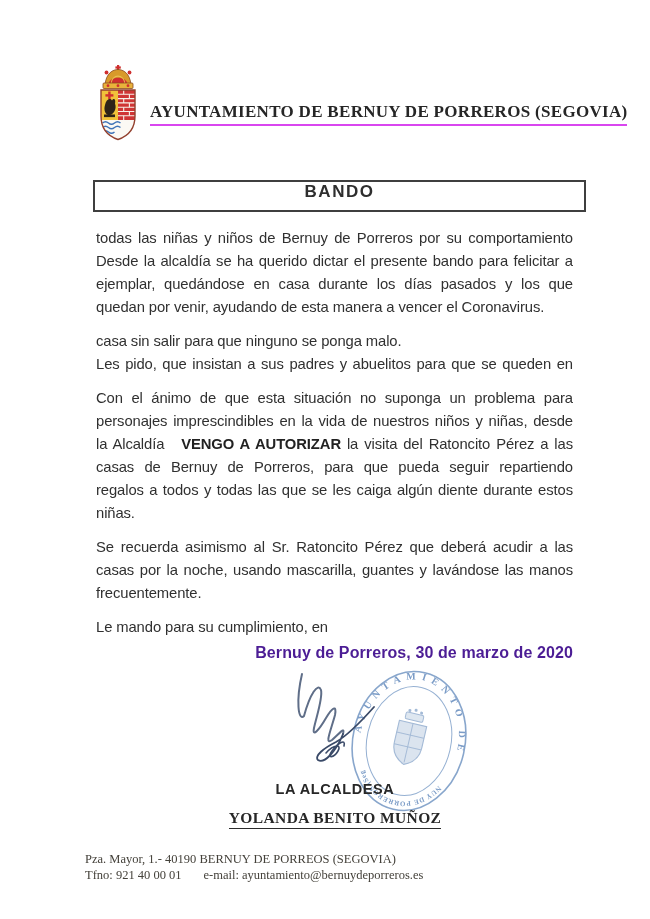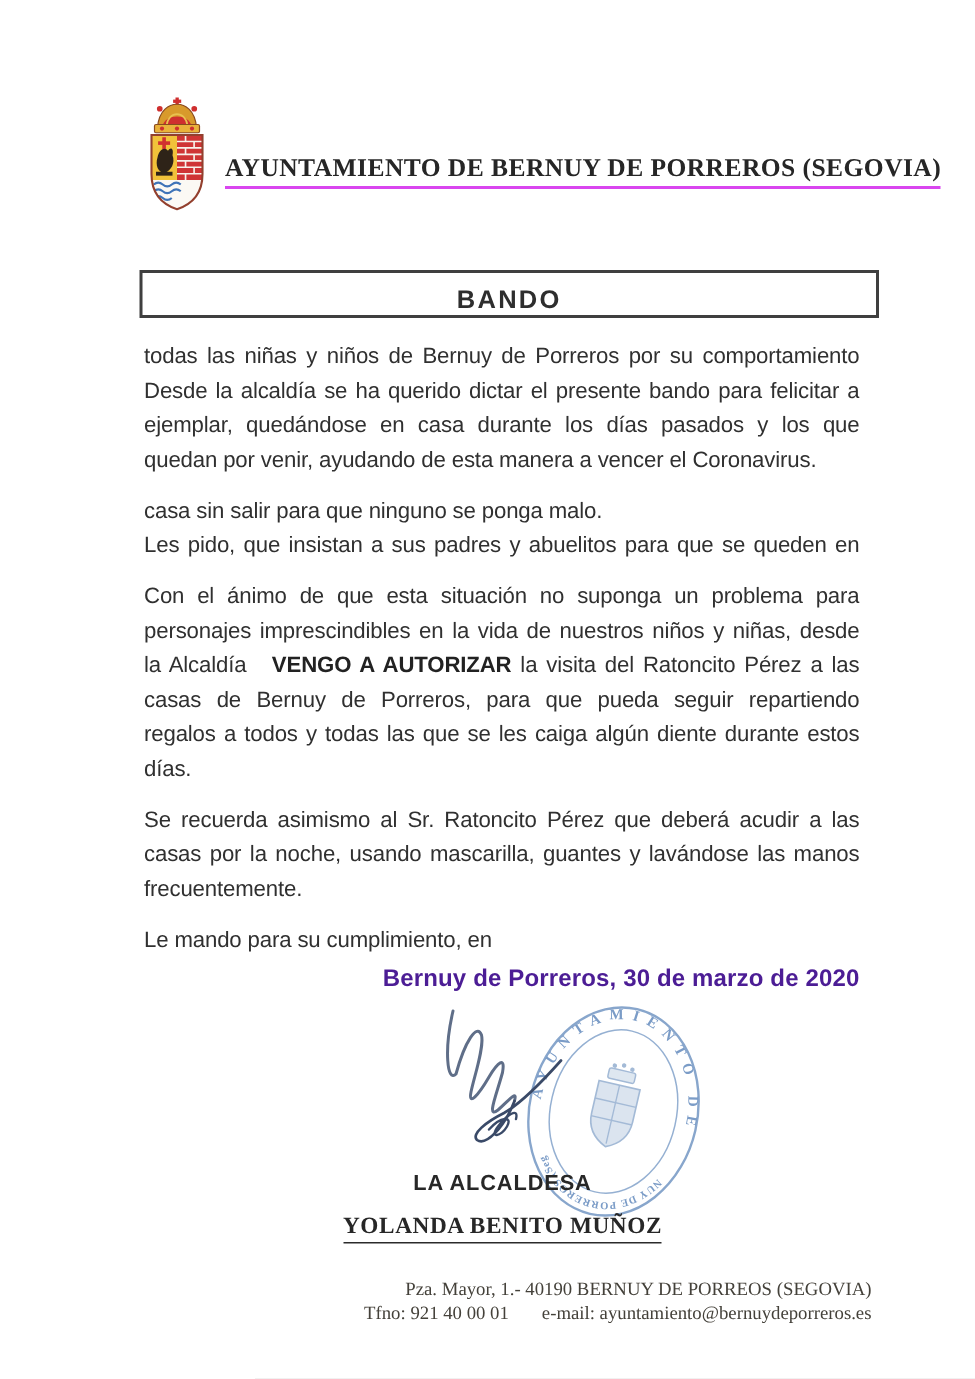--- a/index.html
+++ b/index.html
@@ -18,21 +18,21 @@
   .hdr-title{
     display:inline-block;
     font-family:"Liberation Serif","DejaVu Serif",serif;
     font-weight:700;font-size:17px;letter-spacing:.3px;color:#262626;
     border-bottom:2px solid #d946ef;padding-bottom:2px;white-space:nowrap;
   }
   
   .bando-box{
     position:absolute;left:93px;top:180px;width:489px;height:28px;
     border:2px solid #3f3f3f;box-sizing:content-box;
-    display:flex;align-items:flex-end;justify-content:center;
+    display:flex;align-items:flex-start;justify-content:center;
   }
   .bando-label{font-weight:700;font-size:17px;letter-spacing:1.5px;color:#2e2e2e;}
   
   .content{position:absolute;left:96px;top:227px;width:477px;}
   .para{margin:0 0 11px 0;}
   .tl{
     font-size:14.8px;line-height:23px;height:23px;
     text-align:justify;text-align-last:justify;
     overflow:hidden;white-space:nowrap;
     letter-spacing:-.1px;
@@ -52,21 +52,21 @@
   }
   .name-line{
     position:absolute;left:93px;top:809px;width:484px;text-align:center;z-index:4;font-family:Liberation Serif, serif;
   }
   .name-line span{
     font-weight:700;font-size:15.5px;letter-spacing:.4px;color:#272727;
     border-bottom:1.8px solid #2b2b2b;padding-bottom:1.5px;
   }
   
   .footer{
-    position:absolute;left:85px;top:852px;width:496px;text-align:right;
+    position:absolute;left:85px;top:852px;width:496px;text-align:left;
     font-family:"Liberation Serif","DejaVu Serif",serif;
     font-size:12.5px;line-height:15.5px;color:#44413a;
   }
   .footer .gap{display:inline-block;width:22px;}
 </style>
 </head>
 <body>
 
 <div class="page">
 
@@ -134,21 +134,21 @@
     <div class="para">
       <div class="tl last">casa sin salir para que ninguno se ponga malo.</div>
       <div class="tl">Les pido, que insistan a sus padres y abuelitos para que se queden en</div>
     </div>
     <div class="para">
       <div class="tl">Con el ánimo de que esta situación no suponga un problema para</div>
       <div class="tl">personajes imprescindibles en la vida de nuestros niños y niñas, desde</div>
       <div class="tl"><span>la Alcaldía </span><strong>VENGO A AUTORIZAR</strong><span> la visita del Ratoncito Pérez a las</span></div>
       <div class="tl">casas de Bernuy de Porreros, para que pueda seguir repartiendo</div>
       <div class="tl">regalos a todos y todas las que se les caiga algún diente durante estos</div>
-      <div class="tl last">días.</div>
+      <div class="tl last">niñas.</div>
     </div>
     <div class="para">
       <div class="tl">Se recuerda asimismo al Sr. Ratoncito Pérez que deberá acudir a las</div>
       <div class="tl">casas por la noche, usando mascarilla, guantes y lavándose las manos</div>
       <div class="tl last">frecuentemente.</div>
     </div>
     <div class="para">
       <div class="tl last">Le mando para su cumplimiento, en</div>
     </div>
   </div>

